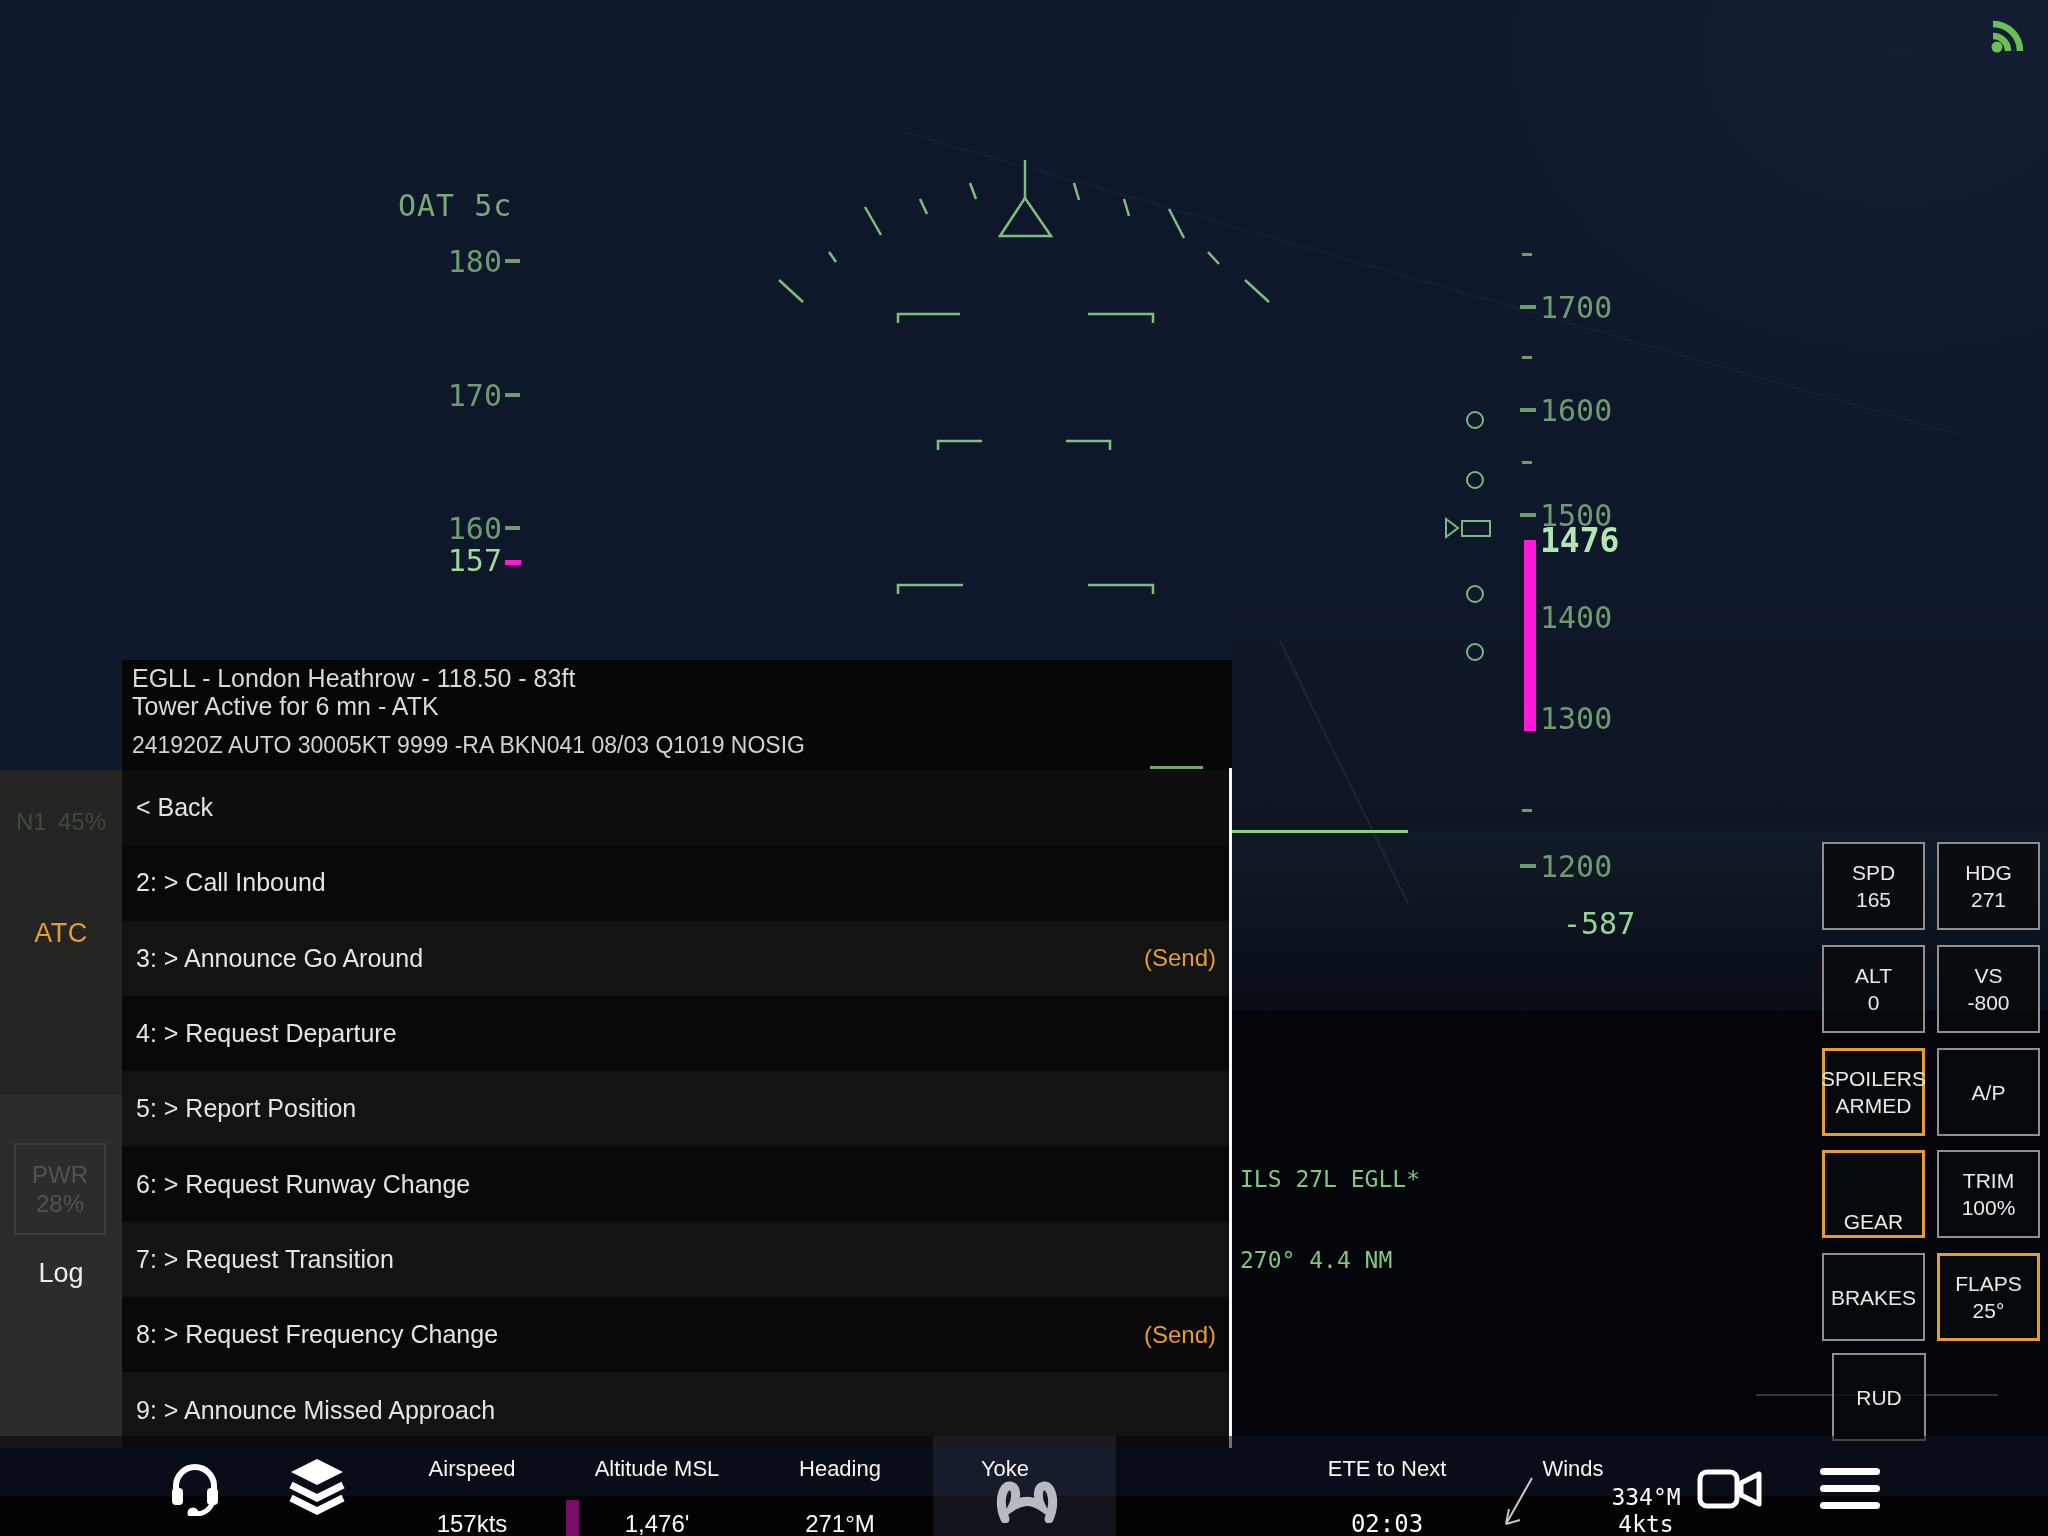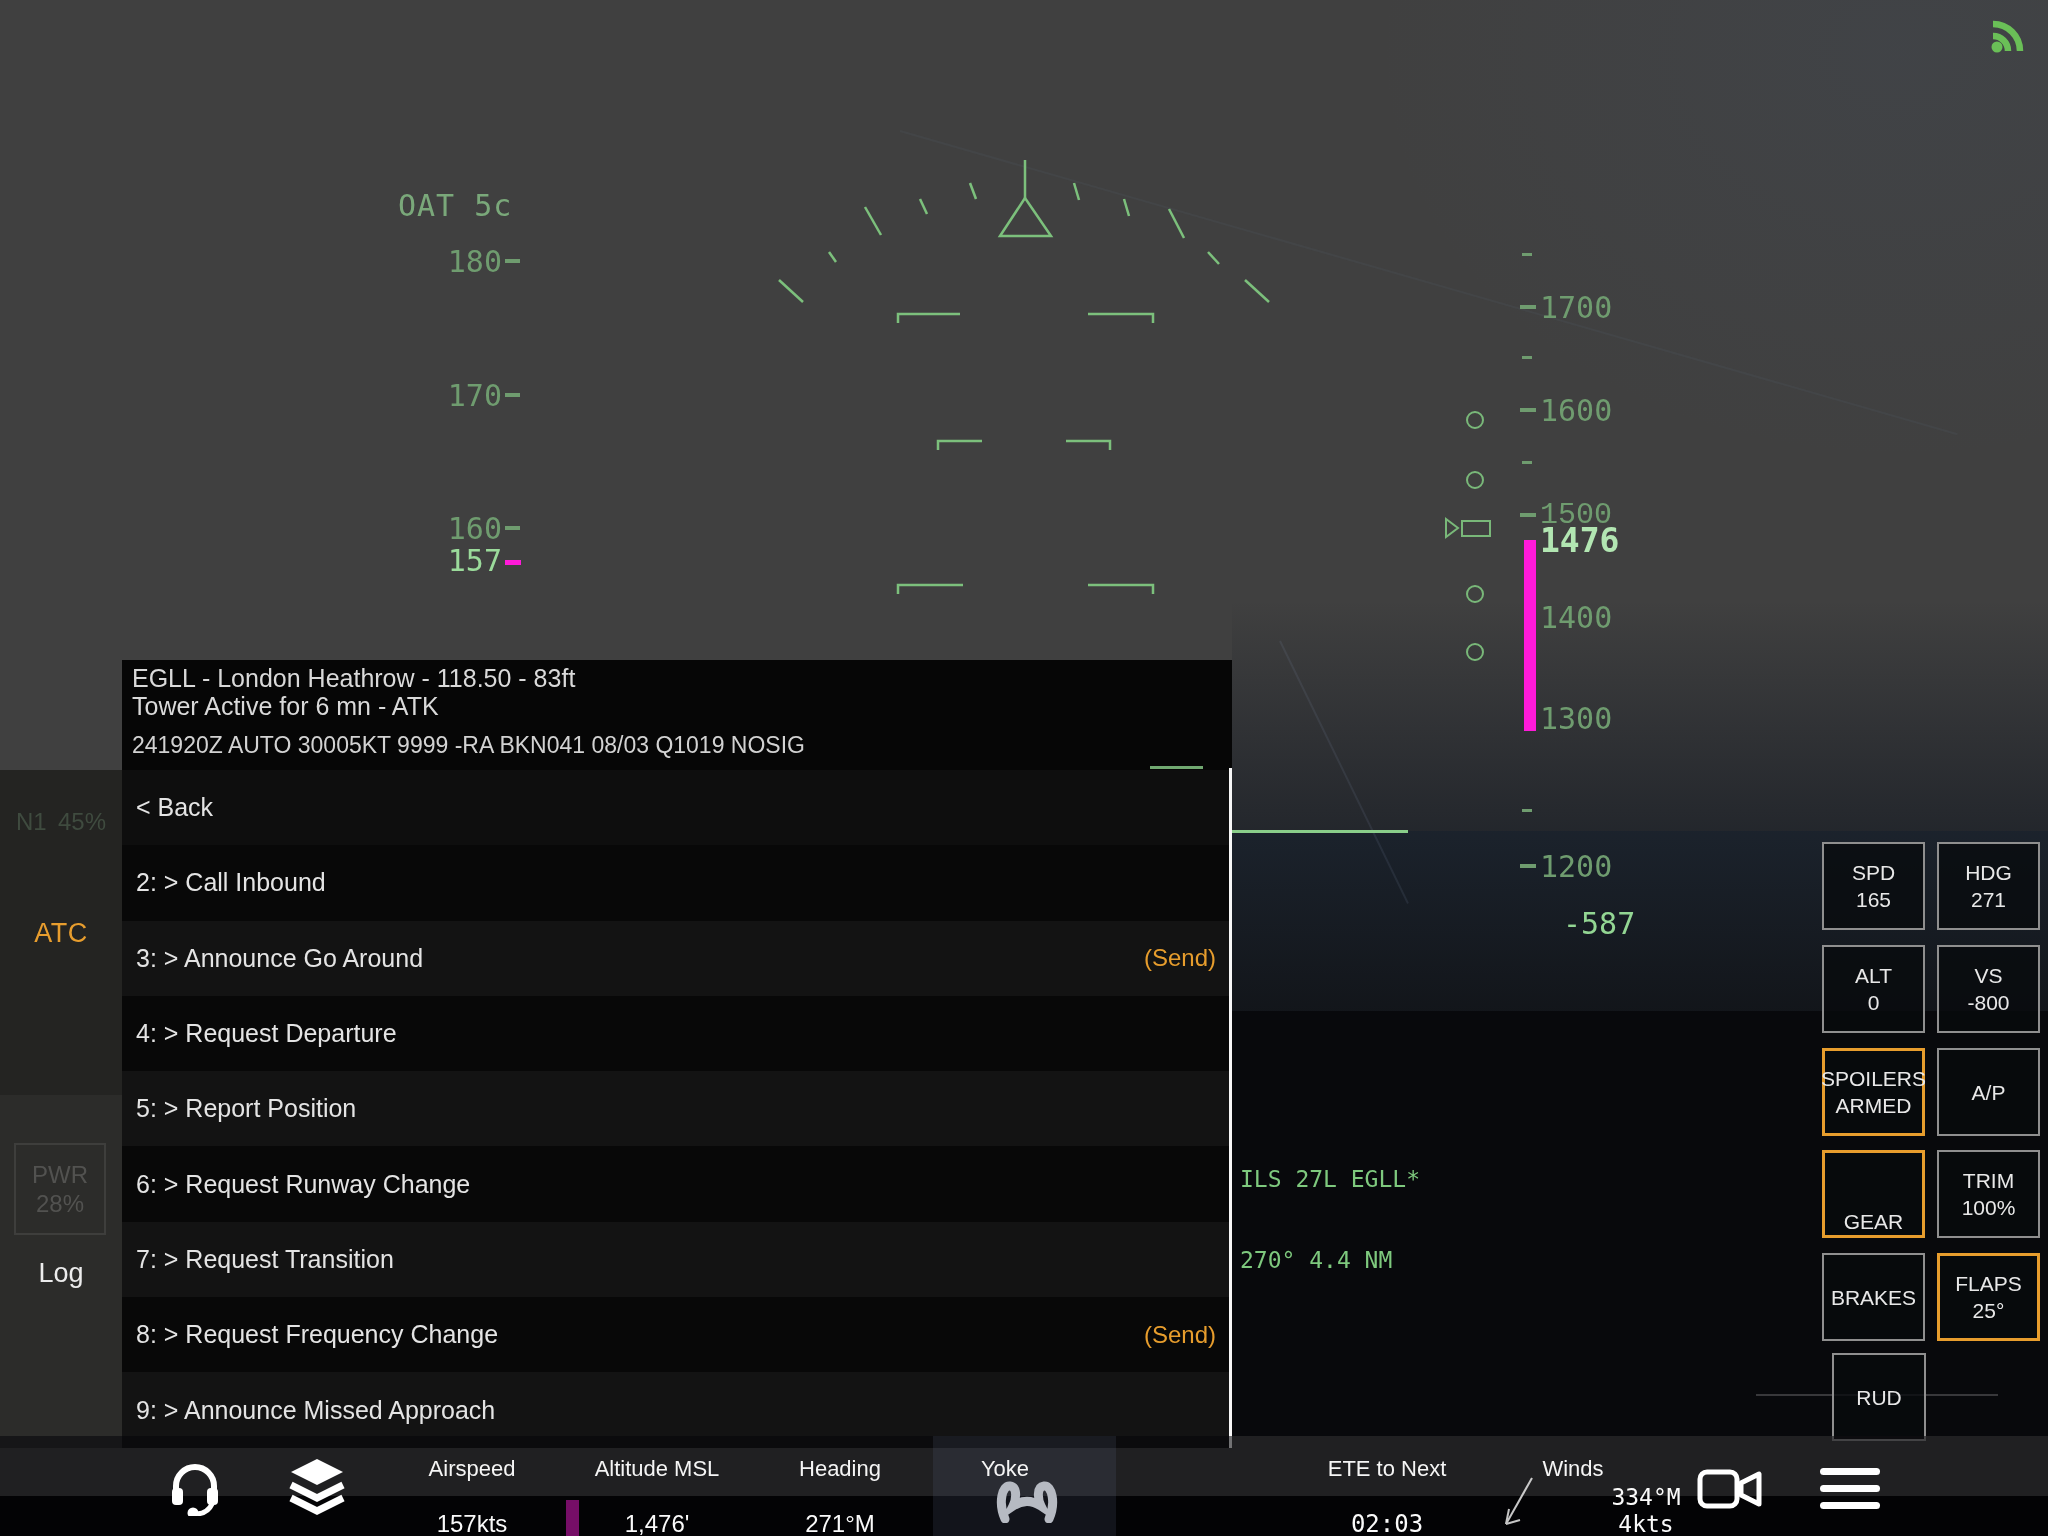--- a/index.html
+++ b/index.html
@@ -1,16 +1,16 @@
 <!DOCTYPE html>
 <html><head>
 <meta charset="utf-8">
 <style>
   html,body{margin:0;padding:0;background:#000;width:2048px;height:1536px;overflow:hidden;}
-  #stage{position:absolute;inset:0;width:2048px;height:1496px;background:#404040;
+  #stage{position:absolute;inset:0;width:2048px;height:1496px;background:#0f172a;
          font-family:"Liberation Sans",sans-serif;}
   .mono{font-family:"DejaVu Sans Mono",monospace;}
   .abs{position:absolute;}
 
   
   .bg-sheen{left:1300px;top:0;width:748px;height:520px;
     background:radial-gradient(ellipse at 80% 10%, rgba(70,95,130,.10), transparent 62%);z-index:0;}
   .bg-right-sky{left:1232px;top:600px;width:816px;height:231px;
     background:linear-gradient(180deg, rgba(8,12,20,0), rgba(12,18,28,.55));z-index:0;}
   .bg-right-ground{left:1232px;top:831px;width:816px;height:180px;
@@ -141,21 +141,21 @@
   <div class="abs gs-dot" style="left:1466px;top:471px;"></div>
   <div class="abs gs-dot" style="left:1466px;top:585px;"></div>
   <div class="abs gs-dot" style="left:1466px;top:643px;"></div>
   <svg class="abs" style="left:1444px;top:516px;z-index:2;" width="50" height="26" viewBox="0 0 50 26">
     <polygon points="2,3 2,21 14,12" fill="none" stroke="#79b879" stroke-width="2"></polygon>
     <rect x="18" y="5" width="28" height="15" fill="none" stroke="#79b879" stroke-width="2"></rect>
   </svg>
 
   <div class="abs alt-label mono hud" style="top:290px;">1700</div>
   <div class="abs alt-label mono hud" style="top:393px;">1600</div>
-  <div class="abs alt-label mono hud" style="top:498px;font-family:Liberation Mono, monospace;">1500</div>
+  <div class="abs alt-label mono hud" style="top:498px;">1500</div>
   <div class="abs alt-label mono hud" style="top:600px;">1400</div>
   <div class="abs alt-label mono hud" style="top:701px;">1300</div>
   <div class="abs alt-label mono hud" style="top:849px;">1200</div>
   <div class="abs tick-h" style="left:1520px;top:305px;width:16px;height:4px;"></div>
   <div class="abs tick-h" style="left:1520px;top:408px;width:16px;height:4px;"></div>
   <div class="abs tick-h" style="left:1520px;top:513px;width:16px;height:4px;"></div>
   <div class="abs tick-h" style="left:1520px;top:864px;width:16px;height:4px;"></div>
   <div class="abs tick-h" style="left:1522px;top:253px;width:10px;height:3px;"></div>
   <div class="abs tick-h" style="left:1522px;top:356px;width:10px;height:3px;"></div>
   <div class="abs tick-h" style="left:1522px;top:461px;width:10px;height:3px;"></div>

